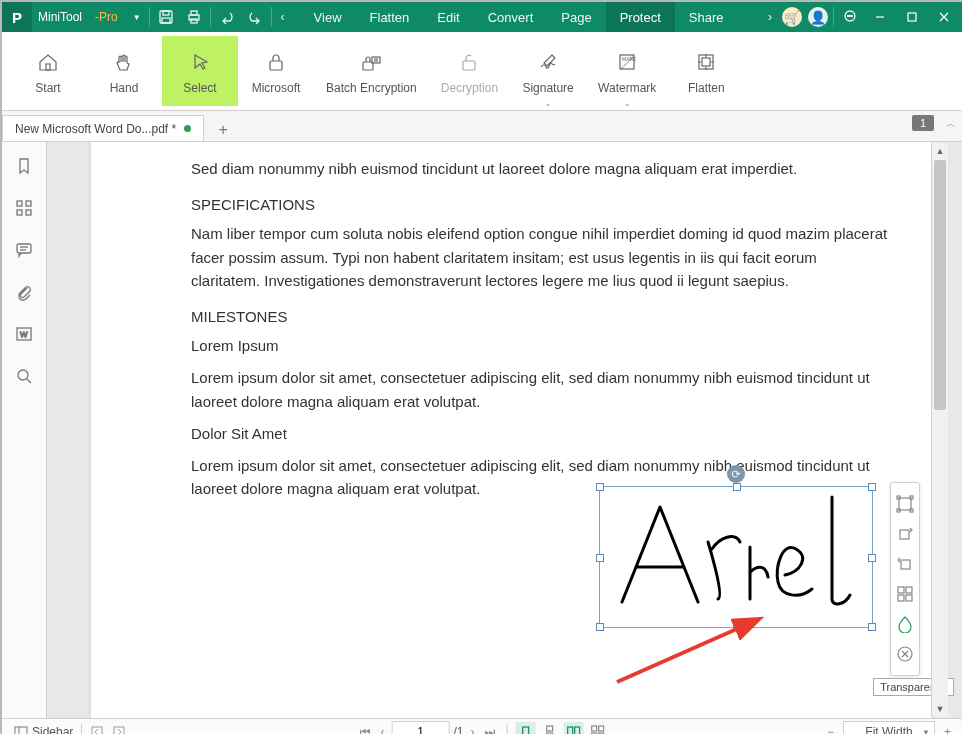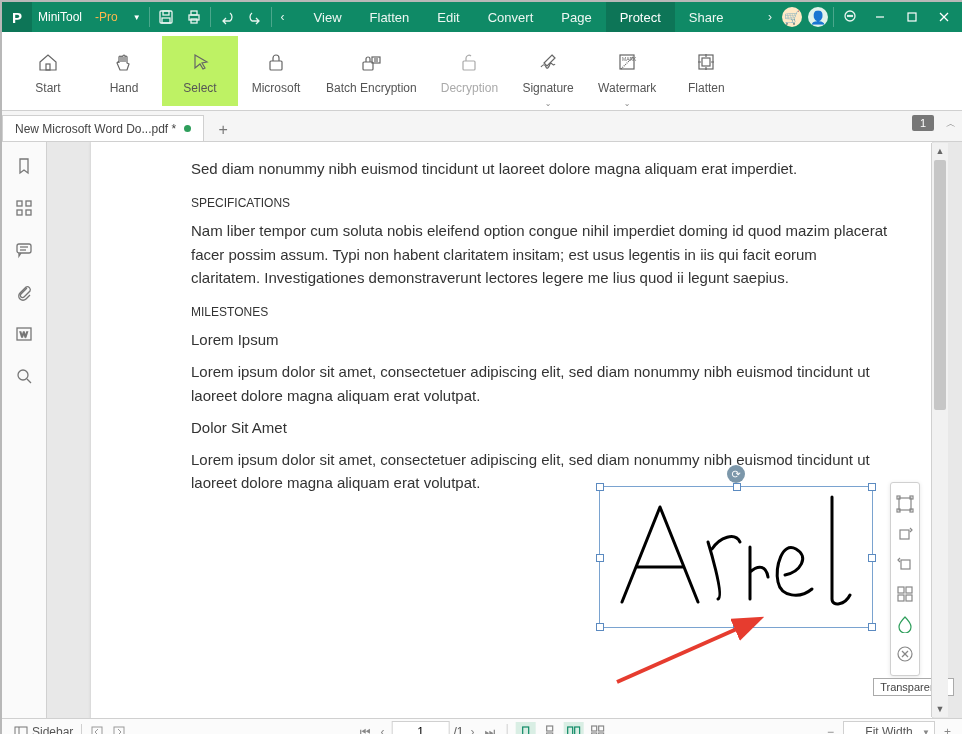--- a/index.html
+++ b/index.html
@@ -56,21 +56,21 @@
   .doctabs .up{position:absolute;right:6px;top:6px;color:#666;font-size:10px;cursor:pointer}
 
   
   .main{display:flex;height:calc(734px - 30px - 70px - 30px - 26px - 2px);position:relative}
   .sidebar{width:44px;background:#fafafa;border-right:1px solid var(--border);display:flex;flex-direction:column;align-items:center;padding-top:12px;gap:18px}
   .sidebar .sico{width:24px;height:24px;display:flex;align-items:center;justify-content:center;cursor:pointer}
   .sidebar .sico svg{stroke:#777;fill:none;stroke-width:1.3}
   .docwrap{flex:1;background:#e8e8e8;overflow:hidden;position:relative}
   .paper{background:#fff;position:absolute;left:44px;right:30px;top:0;bottom:-2px;padding:6px 44px 20px 100px;box-shadow:0 0 3px rgba(0,0,0,.15)}
   .paper p{margin:9px 0;line-height:1.55;font-size:15px;color:#333}
-  .paper h3{margin:16px 0 8px 0;font-weight:normal;font-size:12px;color:#333}
+  .paper h3{margin:16px 0 8px 0;font-weight:normal;font-size:15px;color:#333}
   .sigbox{position:absolute;left:552px;top:344px;width:272px;height:140px;border:1px solid #7aa3d0}
   .sigbox .handle{position:absolute;width:6px;height:6px;background:#fff;border:1px solid #5b8ac0}
   .sigbox .h-tl{left:-4px;top:-4px}.sigbox .h-tr{right:-4px;top:-4px}
   .sigbox .h-bl{left:-4px;bottom:-4px}.sigbox .h-br{right:-4px;bottom:-4px}
   .sigbox .h-tm{left:50%;top:-4px;margin-left:-3px}.sigbox .h-bm{left:50%;bottom:-4px;margin-left:-3px}
   .sigbox .h-ml{left:-4px;top:50%;margin-top:-3px}.sigbox .h-mr{right:-4px;top:50%;margin-top:-3px}
   .rotator{position:absolute;left:50%;top:-22px;margin-left:-9px;width:18px;height:18px;border-radius:50%;background:#7c97aa;display:flex;align-items:center;justify-content:center}
   .rotator span{color:#fff;font-size:11px}
   .arrow{position:absolute;left:560px;top:470px;pointer-events:none}
 

